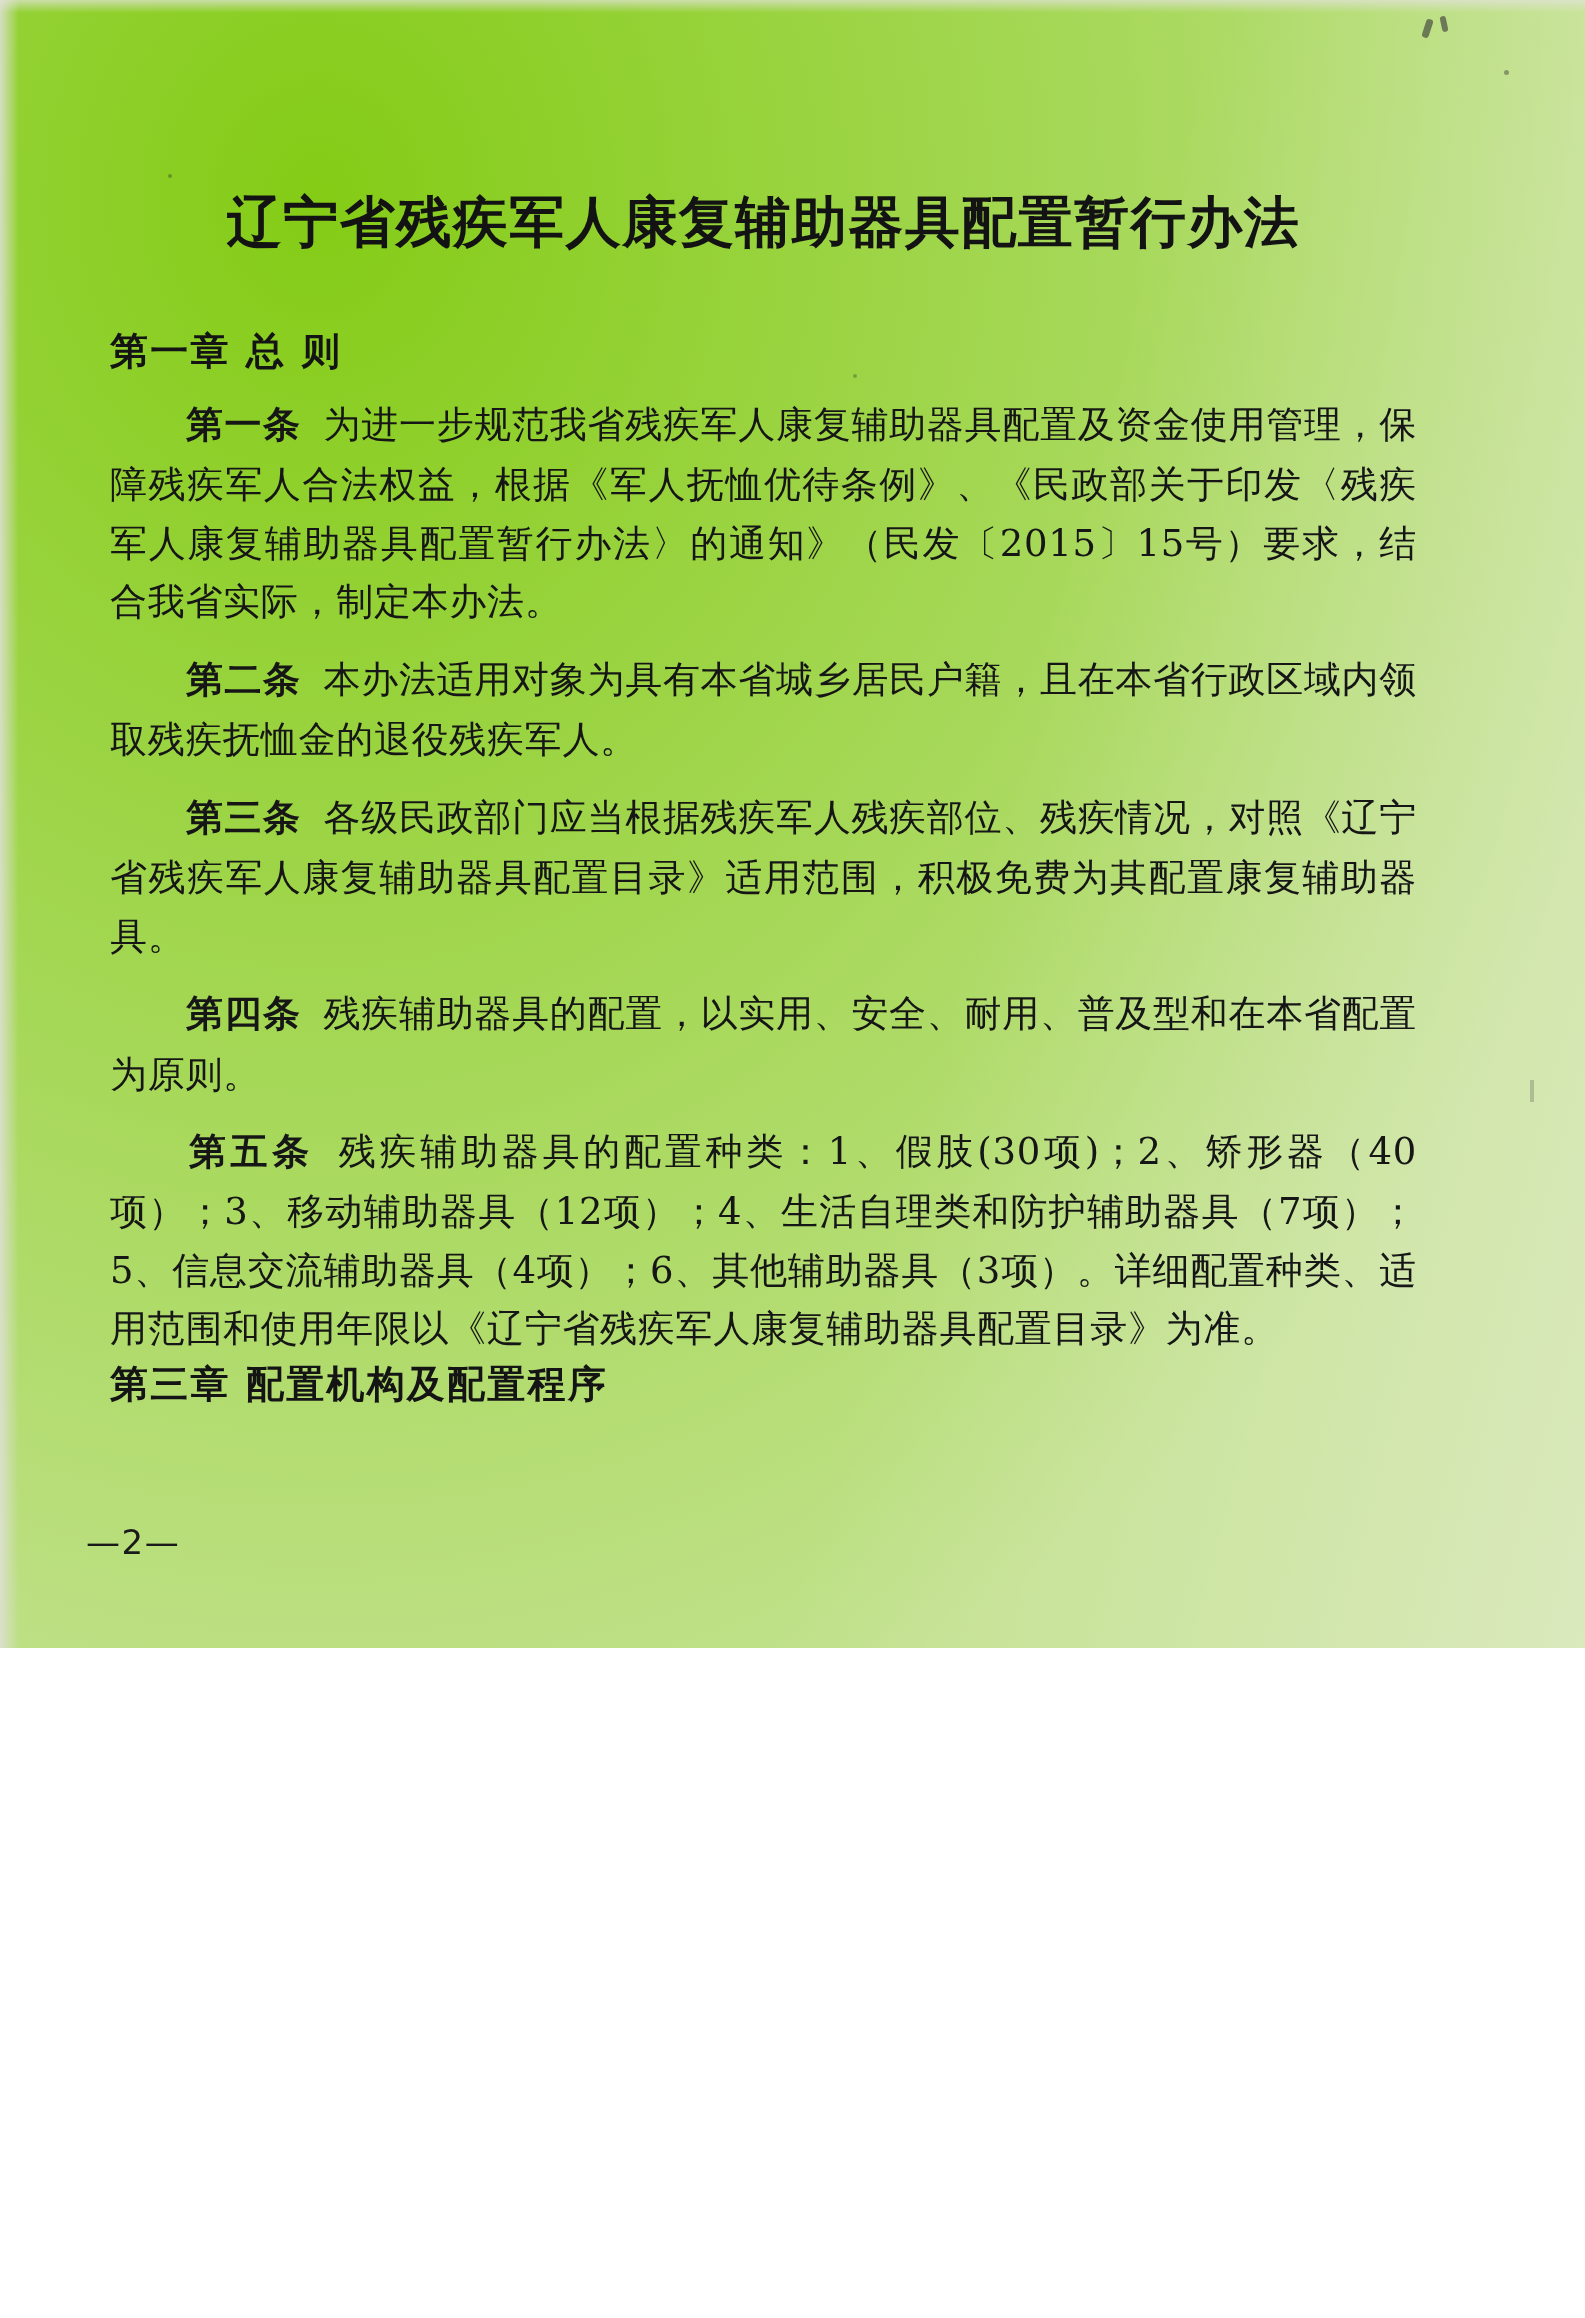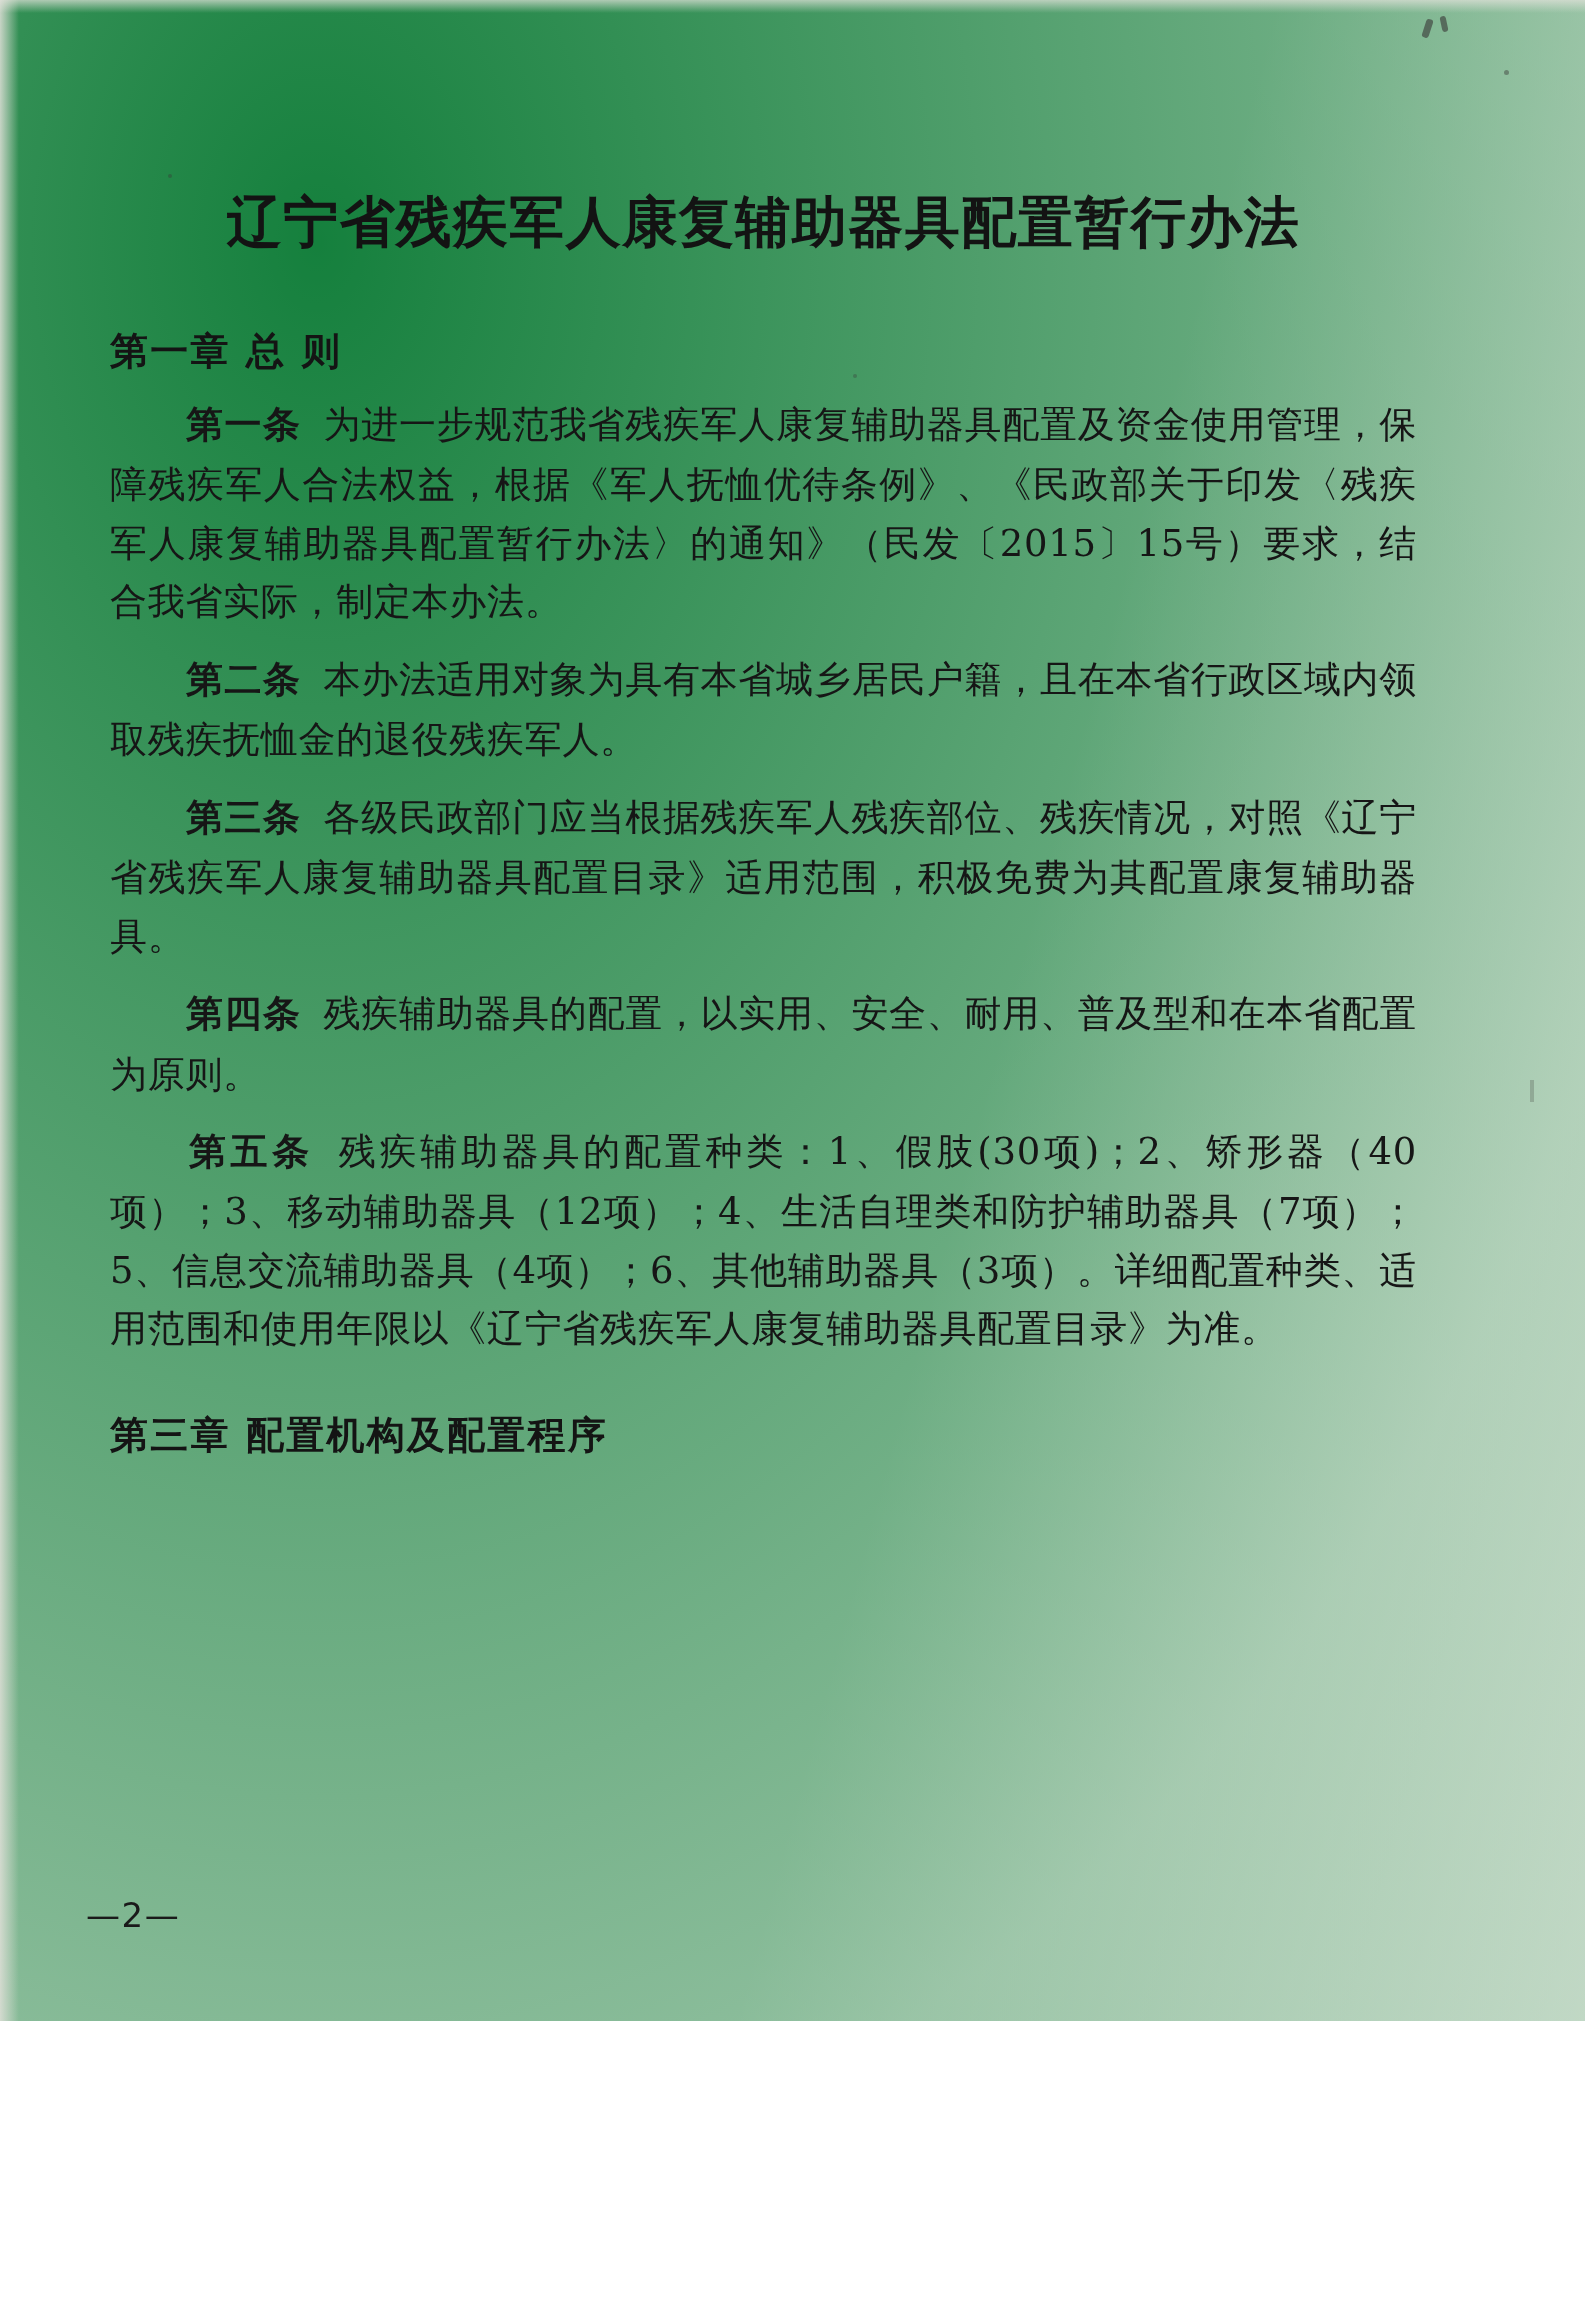--- a/index.html
+++ b/index.html
@@ -6,22 +6,22 @@
     margin: 0;
     padding: 0;
     background: #ffffff;
   }
   body {
     font-family: "DejaVu Serif", serif;
   }
   .page {
     position: relative;
     width: 1586px;
-    height: 2021px;
-    background: #15803d;
+    height: 1648px;
+    background: #84cc16;
     overflow: hidden;
   }
   
   .scan-tint {
     position: absolute;
     inset: 0;
     background:
       radial-gradient(ellipse at 20% 12%, rgba(250,250,246,0.0) 0%, rgba(244,243,238,0.55) 78%),
       linear-gradient(105deg, rgba(255,255,255,0) 60%, rgba(240,239,233,0.5) 100%);
     pointer-events: none;
@@ -61,21 +61,21 @@
 
   .chapter {
     font-family: "DejaVu Sans", sans-serif;
     font-weight: 700;
     font-size: 38px;
     color: #141414;
     letter-spacing: 2.2px;
   }
   .chapter.ch1 { margin-top: 66px; }
   .chapter.ch2 { margin-top: 47px; }
-  .chapter.ch3 { margin-top: 51px; }
+  .chapter.ch3 { }
 
   .para {
     font-size: 37px;
     line-height: 1.58;
     color: #161616;
     text-align: justify;
     text-justify: inter-ideograph;
     margin: 19px 0 0 0;
     letter-spacing: 0.7px;
   }

